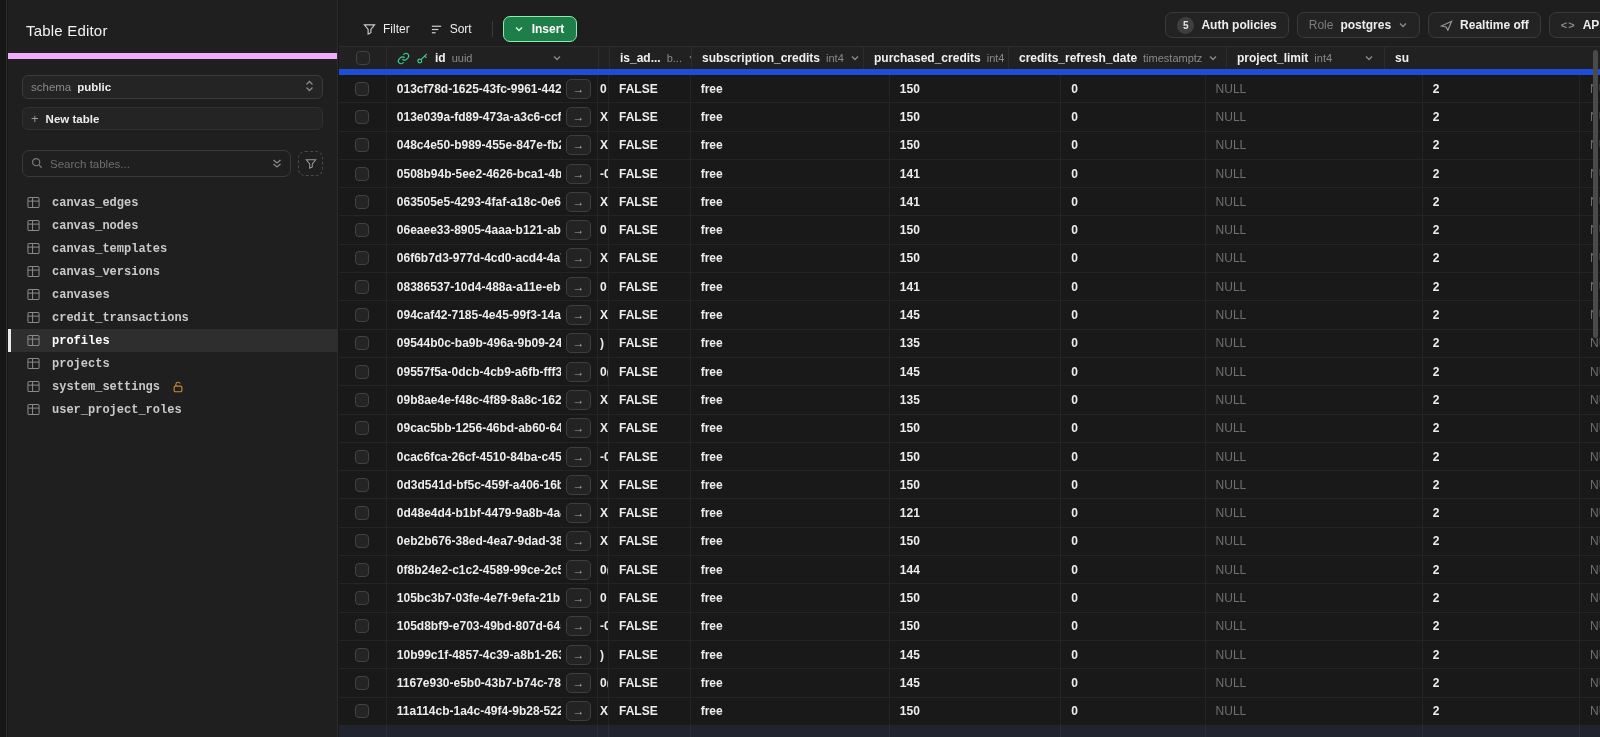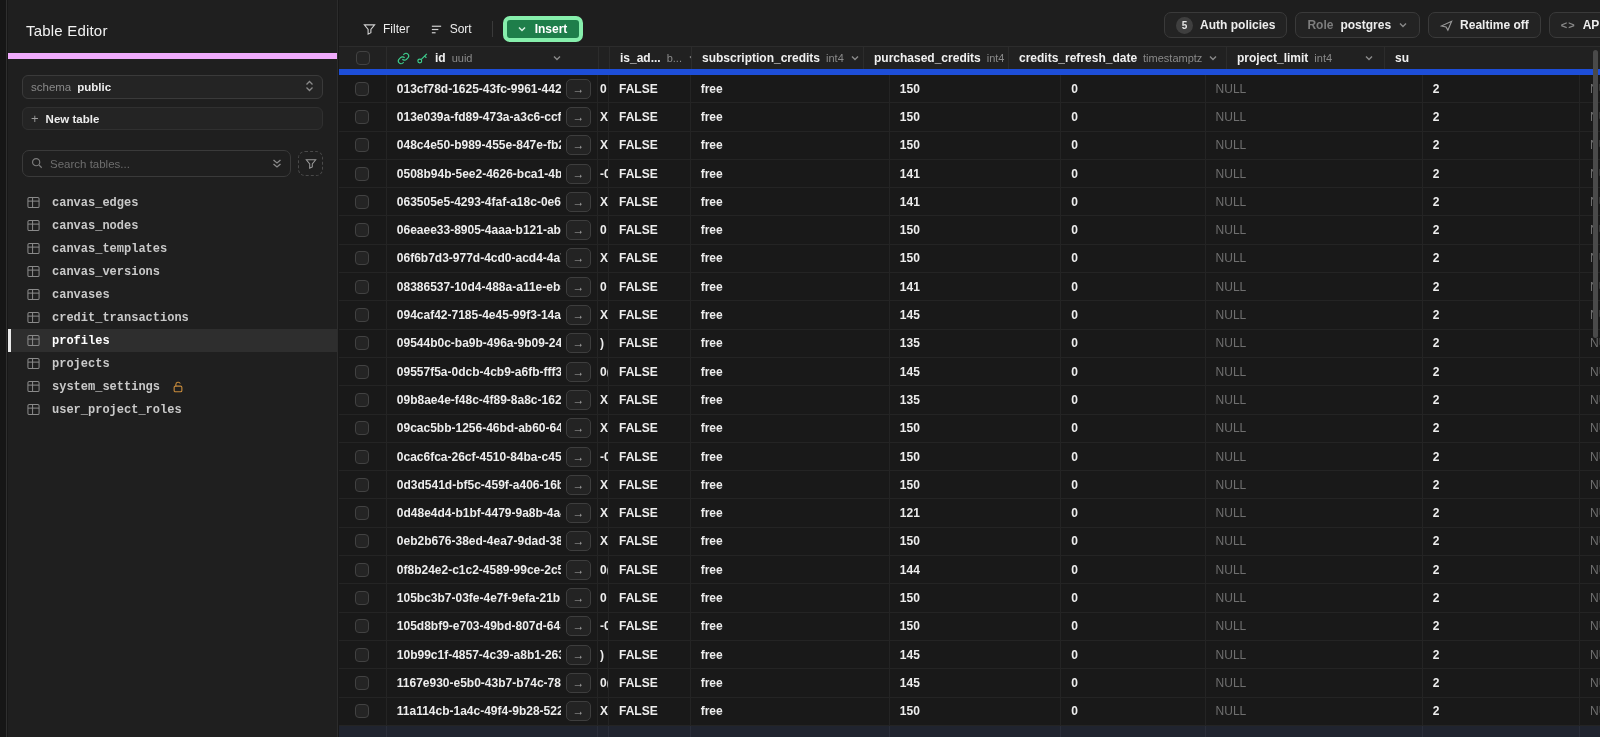--- a/index.html
+++ b/index.html
@@ -41,29 +41,29 @@
   .ticon { flex:0 0 auto; display:flex; }
 
   
   .main { position:absolute; left:339px; top:0; right:0; height:737px; background:#191919; }
   .toolbar { position:relative; height:47px; background:#1e1e1e; border-bottom:1px solid #2c2c2c;
     display:flex; align-items:center; padding:12px 0 0 14px; }
   .tb-btn { display:flex; align-items:center; gap:7px; color:#ededed; font-size:12px;
     font-weight:400; height:26px; padding:0 10px; border-radius:6px; }
   .tb-divider { width:1px; height:16px; background:#3a3a3a; margin:0 10px; }
   .btn-insert { display:flex; align-items:center; gap:8px; background:#1e7e4a;
-    border:4px solid #86efac; border-radius:7px; height:26px; padding:0 12px 0 10px;
+    border:1px solid #86efac; border-radius:7px; height:26px; padding:0 12px 0 10px;
     color:#ffffff; font-size:12px; font-weight:700; }
   .toolbar-right { position:absolute; right:-34px; top:12px; display:flex; gap:8px; }
   .pill { display:flex; align-items:center; gap:7px; height:26px; background:#232323;
     border:1px solid #3a3a3a; border-radius:7px; padding:0 11px; color:#ededed;
     font-size:12px; font-weight:700; white-space:nowrap; }
   .badge { width:17px; height:17px; border-radius:50%; background:#3f3f3f; color:#e5e5e5;
     font-size:10px; font-weight:700; display:flex; align-items:center; justify-content:center; }
-  .pill .muted { color:#7d7d7d; font-weight:700; }
+  .pill .muted { color:#7d7d7d; font-weight:400; }
   .code-ic { color:#8a8a8a; font-size:11px; font-weight:700; letter-spacing:1px; }
 
   
   .grid { position:absolute; left:0; right:0; top:47px; bottom:0; }
   .gh { display:flex; height:28px; background:#212121; border-bottom:6px solid #1d4ed8; }
   .gh-cell { display:flex; align-items:center; gap:6px; padding:0 10px;
     border-right:1px solid #2c2c2c; overflow:hidden; white-space:nowrap; }
   .gh-cell .cname { color:#f0f0f0; font-size:12px; font-weight:700; }
   .gh-cell .ctype { color:#8a8a8a; font-size:11px; }
   .gh-cell .chev { margin-left:auto; display:flex; }

